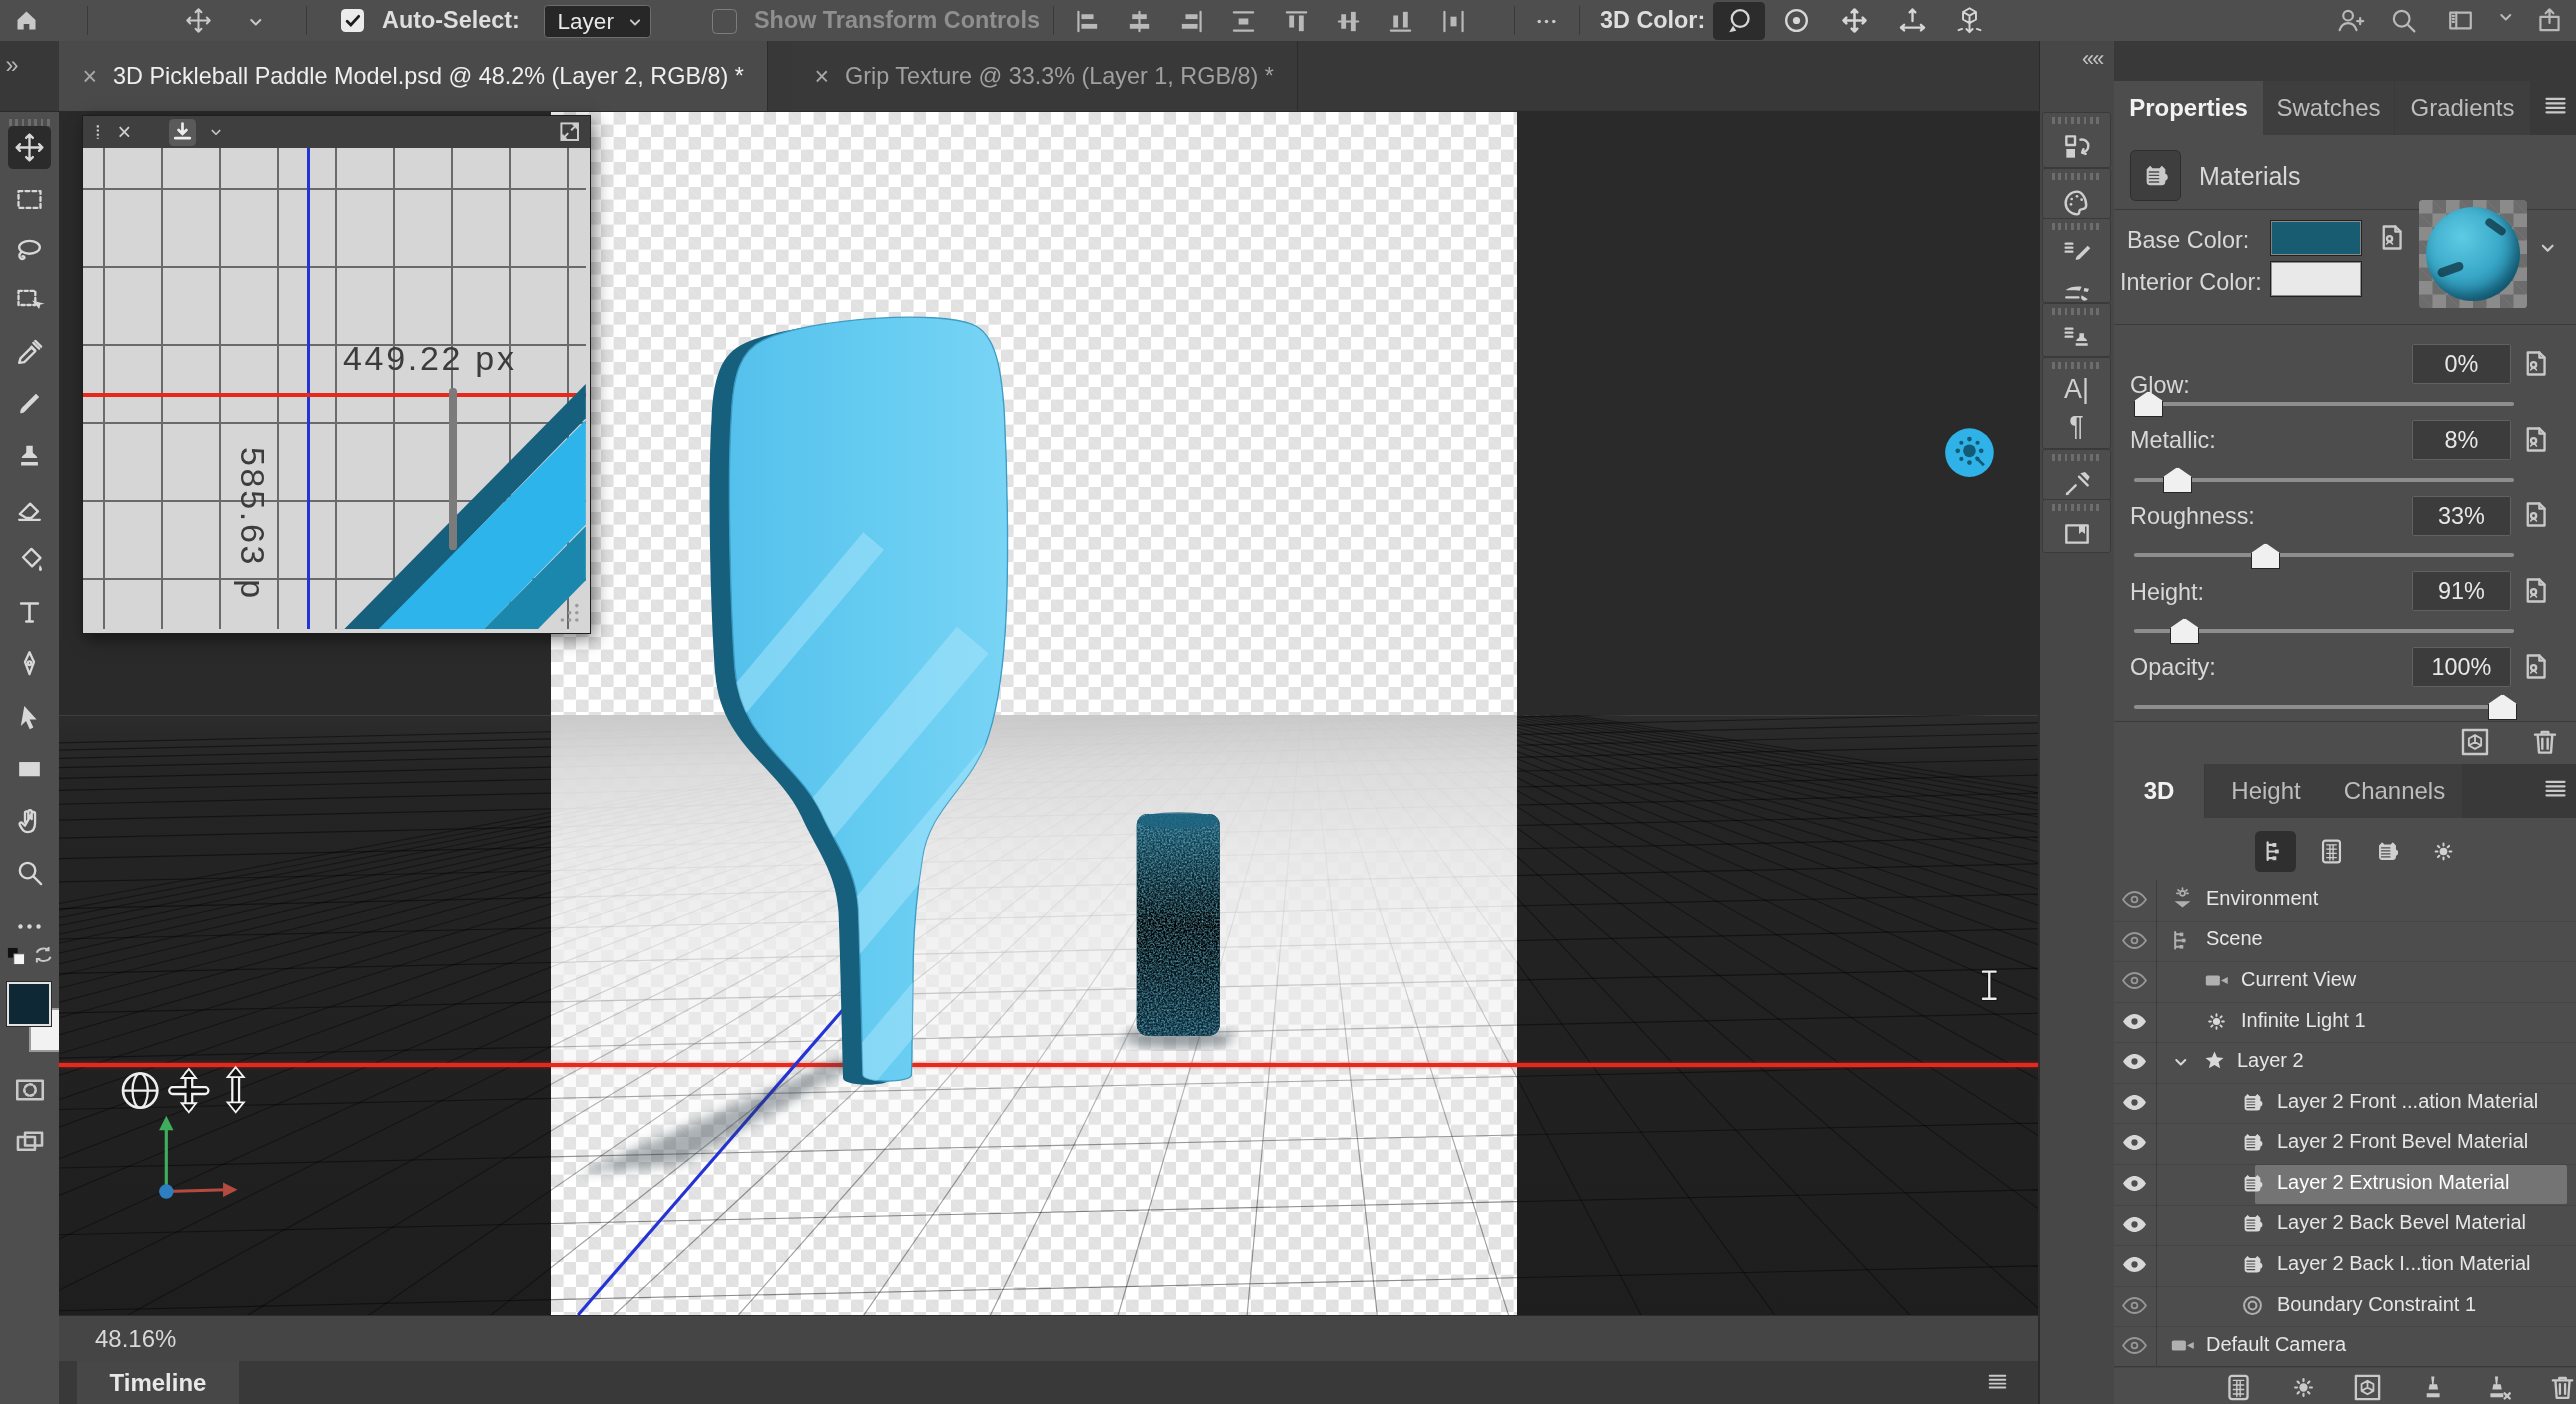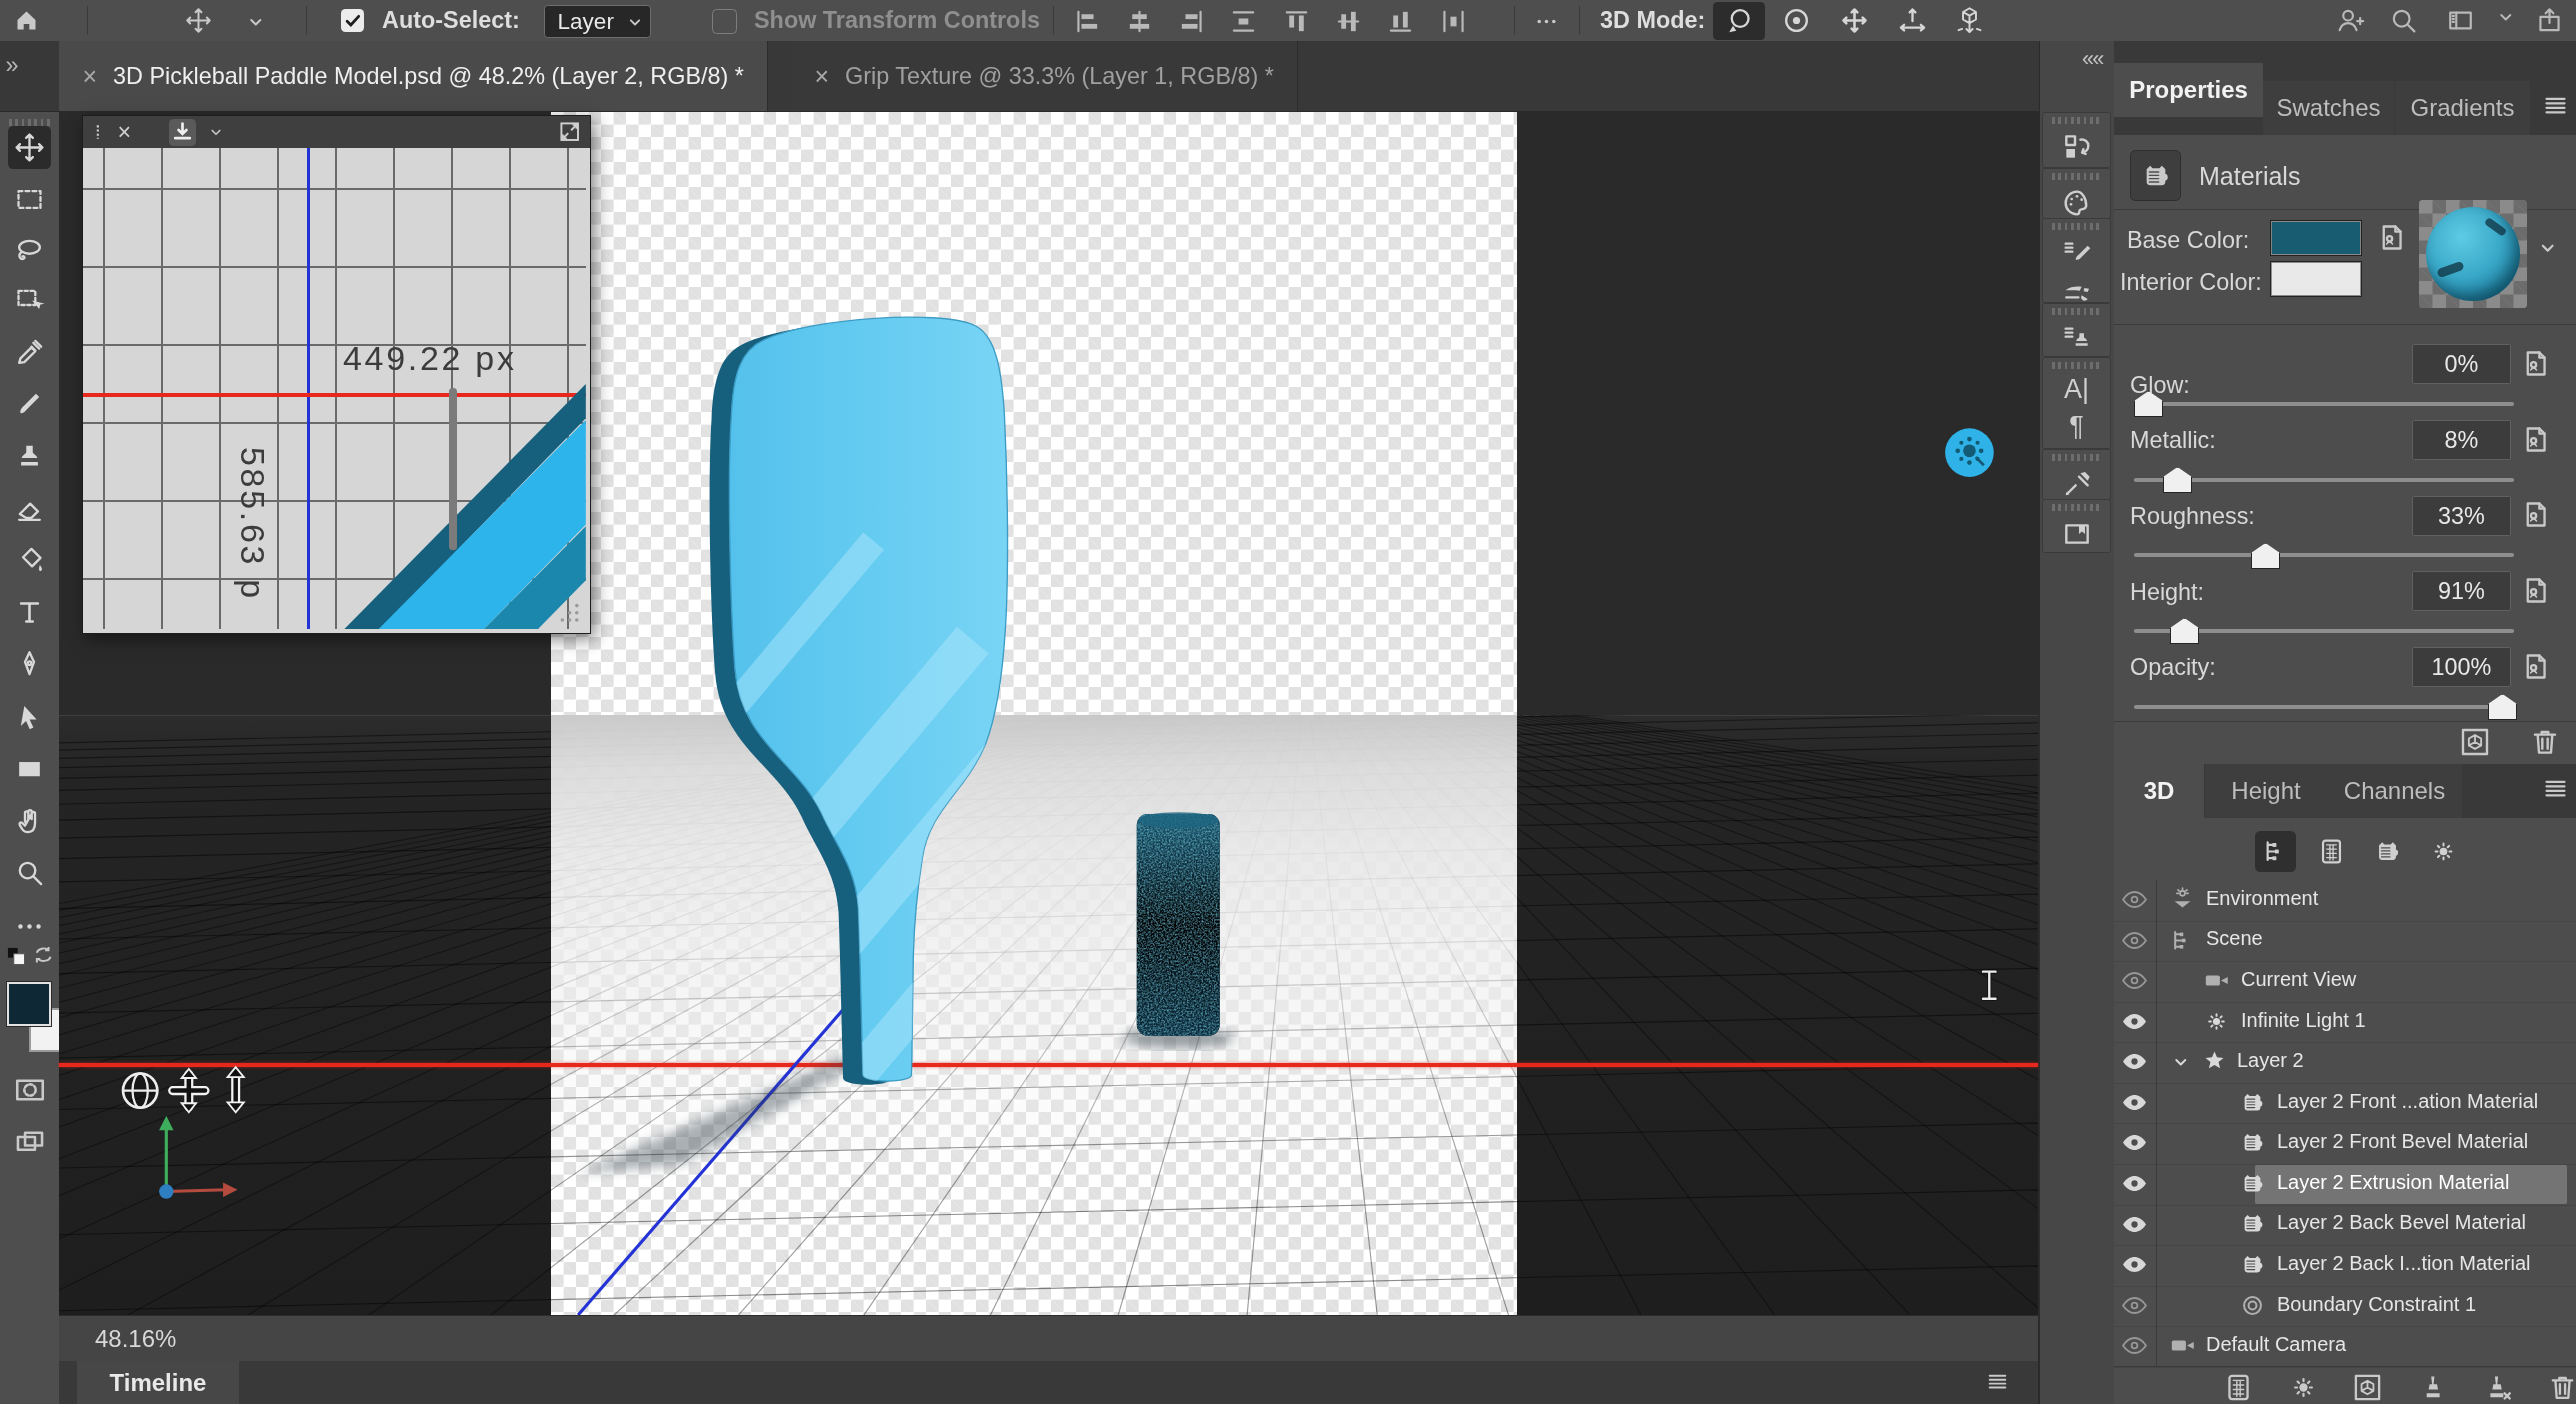--- a/index.html
+++ b/index.html
@@ -123,21 +123,21 @@
     <div class="abs" id="align-icons" style="left:1073px;top:0;height:41px;"></div>
     <div class="vsep" style="left:1514px;"></div>
     <span class="icon abs" style="left:1534px;top:9px;width:25px;height:25px;">
         <svg viewBox="0 0 24 24" fill="none" stroke="currentColor" stroke-width="1.8" stroke-linecap="round" stroke-linejoin="round">
           <circle cx="5" cy="12" r="1.7" fill="currentColor" stroke="none"></circle>
           <circle cx="12" cy="12" r="1.7" fill="currentColor" stroke="none"></circle>
           <circle cx="19" cy="12" r="1.7" fill="currentColor" stroke="none"></circle>
         </svg>
       </span>
     <div class="vsep" style="left:1579px;"></div>
-    <span class="opt-label" style="left:1600px;">3D Mode:</span>
+    <span class="opt-label" style="left:1600px;">3D Color:</span>
     <div class="abs" id="mode-buttons" style="left:1713px;top:0;height:41px;"></div>
     <div class="abs" id="optbar-right" style="left:2325px;top:0;height:41px;"></div>
   </div>
 
   <div class="abs tabbar">
     <span class="abs" style="left:5.4px;top:10.8px;font-size:23.4px;color:#b5b5b5;">»</span>
     <div class="doc-tab active" style="left:59px;">
       <span class="x">×</span>
       <span>3D Pickleball Paddle Model.psd @ 48.2% (Layer 2, RGB/8) *</span>
     </div>
@@ -431,21 +431,21 @@
       </span>
   </div>
 
   <div class="abs strip">
     <span style="position:absolute;right:12.6px;top:5.4px;font-size:21.6px;color:#c2c2c2;letter-spacing:-1.8px;">««</span>
   </div>
 
   <div class="abs rpanel"></div>
 
   <div class="abs ptabs-bg" style="left:2114px;top:41px;width:462px;height:94px;background:#393939;"></div>
-  <div class="ptab active" style="left:2114px;top:63px;width:149px;">
+  <div class="ptab active" style="left:2114px;top:81px;width:149px;">
       <span>Properties</span>
     </div>
   <div class="ptab idle" style="left:2263px;top:81px;width:131px;">
       <span>Swatches</span>
     </div>
   <div class="ptab idle" style="left:2395px;top:81px;width:135px;">
       <span>Gradients</span>
     </div>
   <span class="icon hamb" style="left:2540px;top:92px;">
       <svg viewBox="0 0 24 24" fill="none" stroke="currentColor" stroke-width="2" stroke-linecap="round" stroke-linejoin="round">

